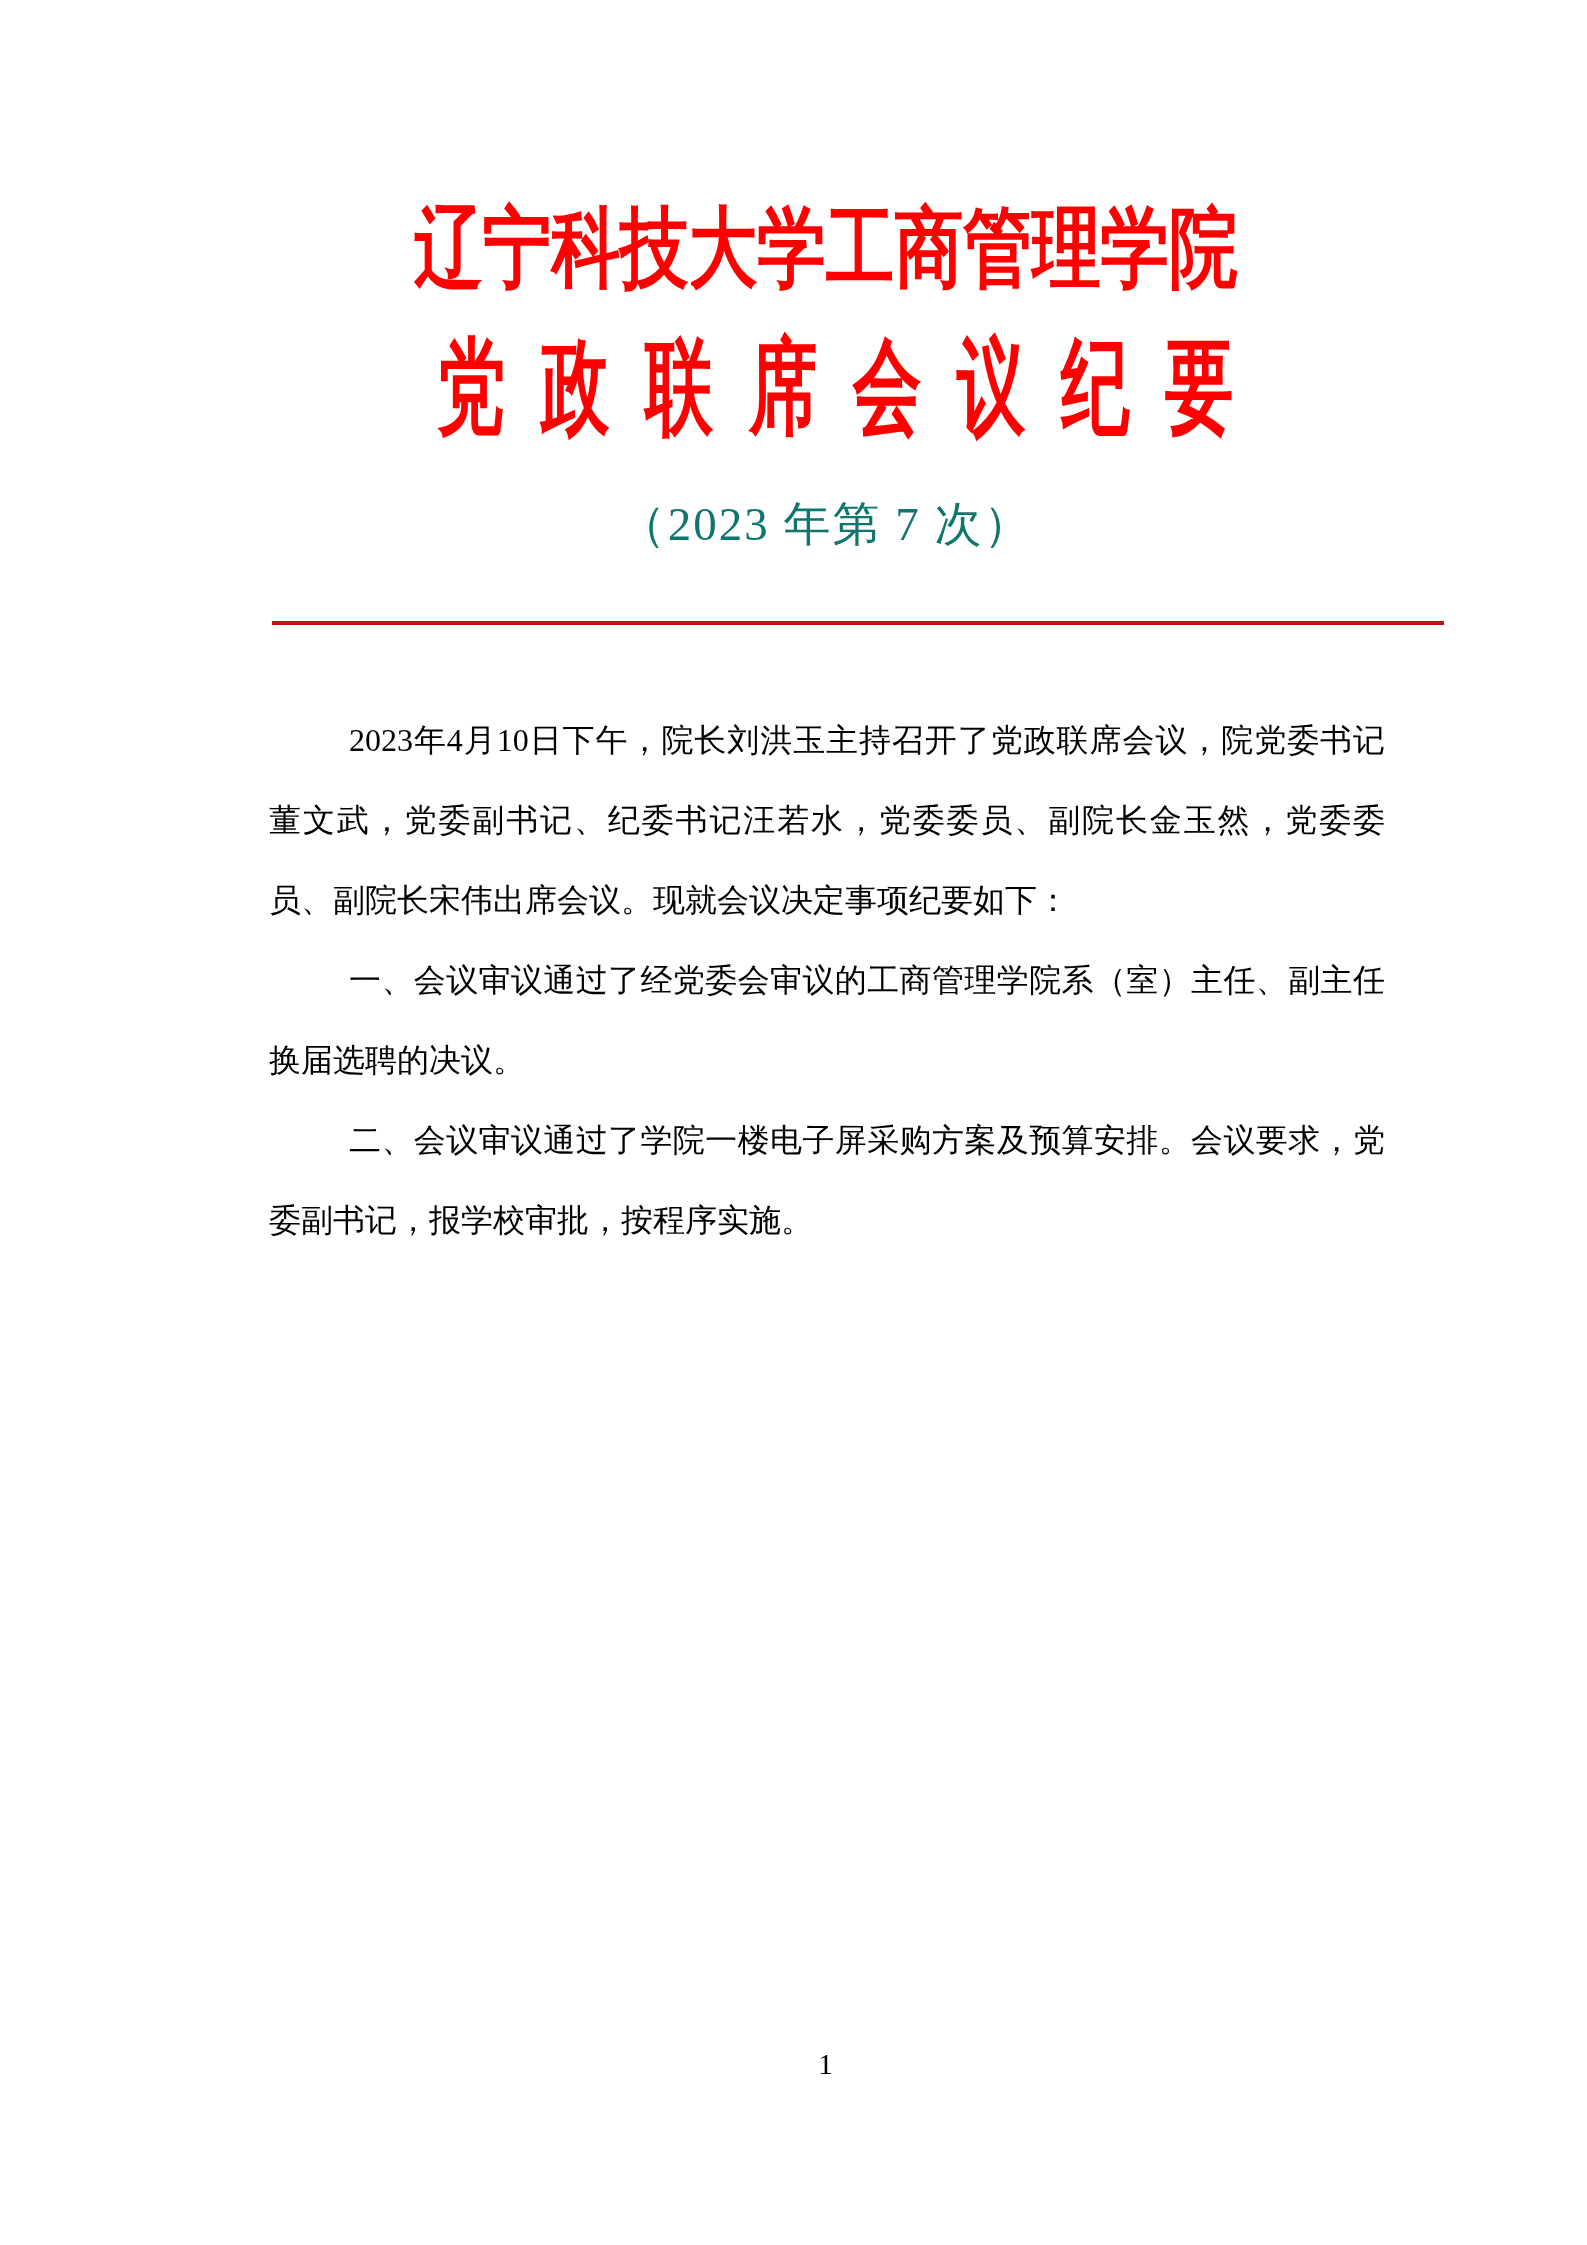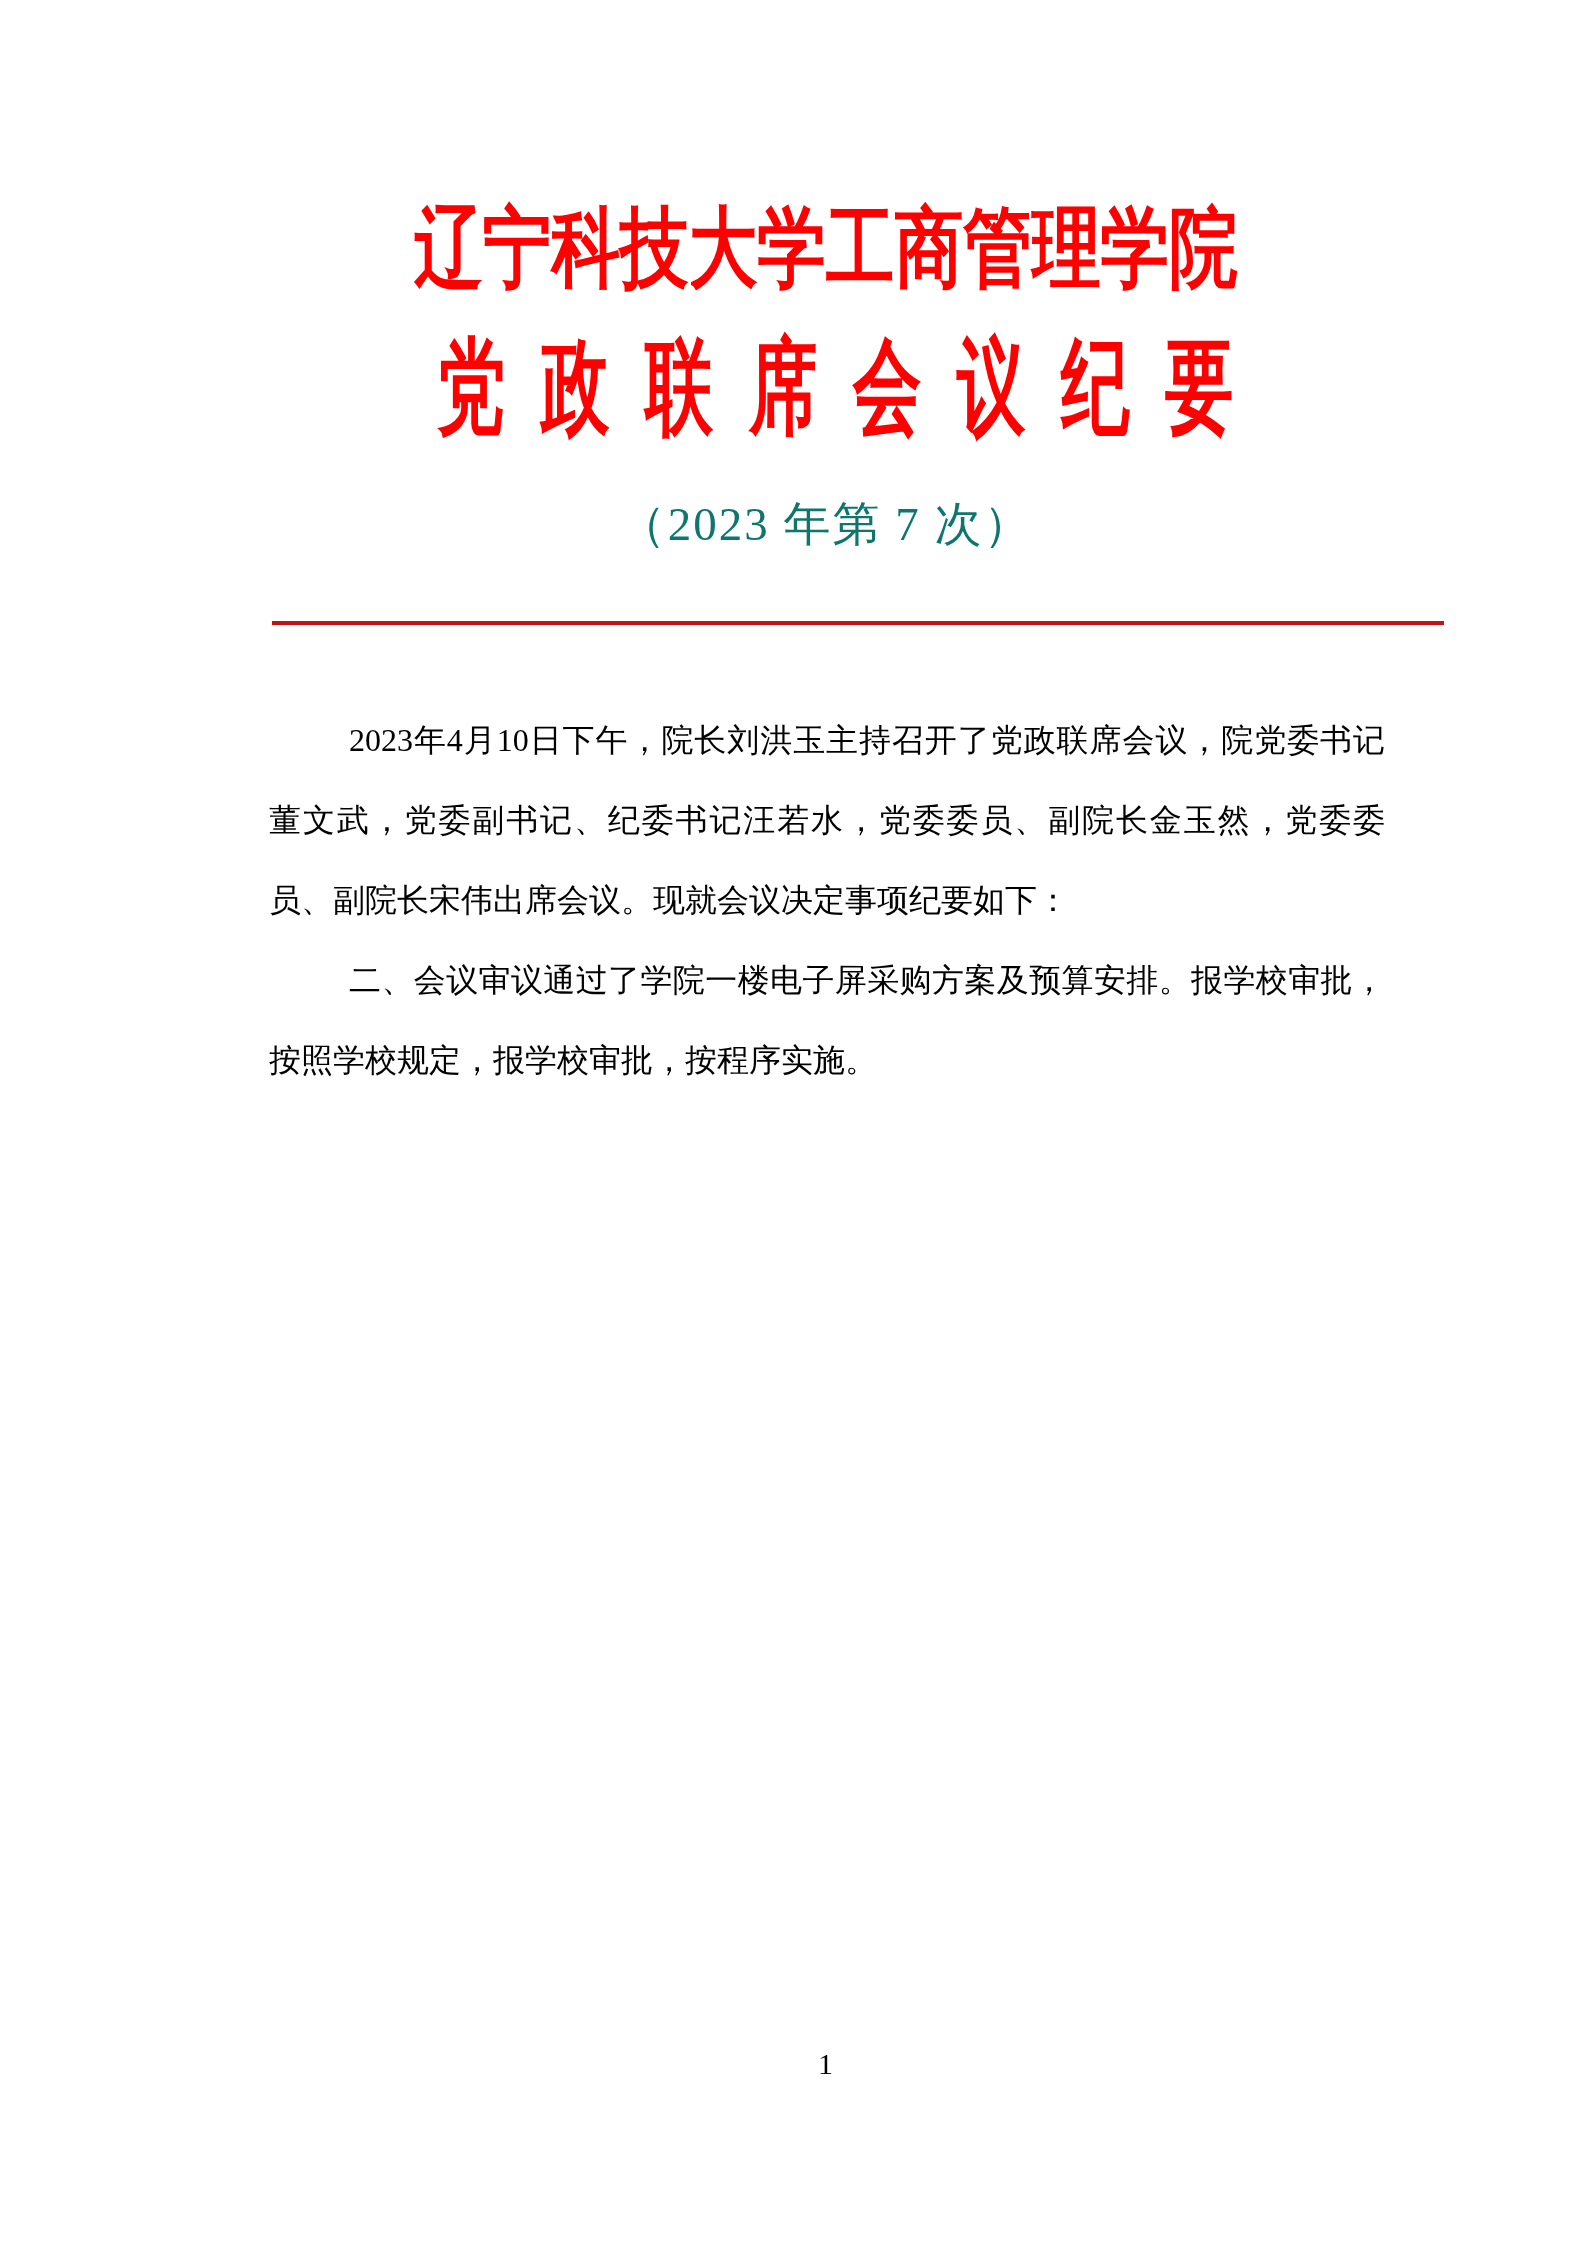--- a/index.html
+++ b/index.html
@@ -121,18 +121,19 @@
   <div class="doc-title">
     <span class="squeeze">党政联席会议纪要</span>
   </div>
 
   <div class="session-number">（2023 年第 7 次）</div>
 
   <div class="divider-rule"></div>
 
   <main class="doc-body">
     <p>2023年4月10日下午，院长刘洪玉主持召开了党政联席会议，院党委书记董文武，党委副书记、纪委书记汪若水，党委委员、副院长金玉然，党委委员、副院长宋伟出席会议。现就会议决定事项纪要如下：</p>
-    <p>二、会议审议通过了学院一楼电子屏采购方案及预算安排。报学校审批，按照学校规定，报学校审批，按程序实施。</p>
+    <p>一、会议审议通过了经党委会审议的工商管理学院系（室）主任、副主任换届选聘的决议。</p>
+    <p>二、会议审议通过了学院一楼电子屏采购方案及预算安排。会议要求，党委副书记，报学校审批，按程序实施。</p>
   </main>
 
   <div class="page-number">1</div>
 
 </div>
 
 </body></html>

